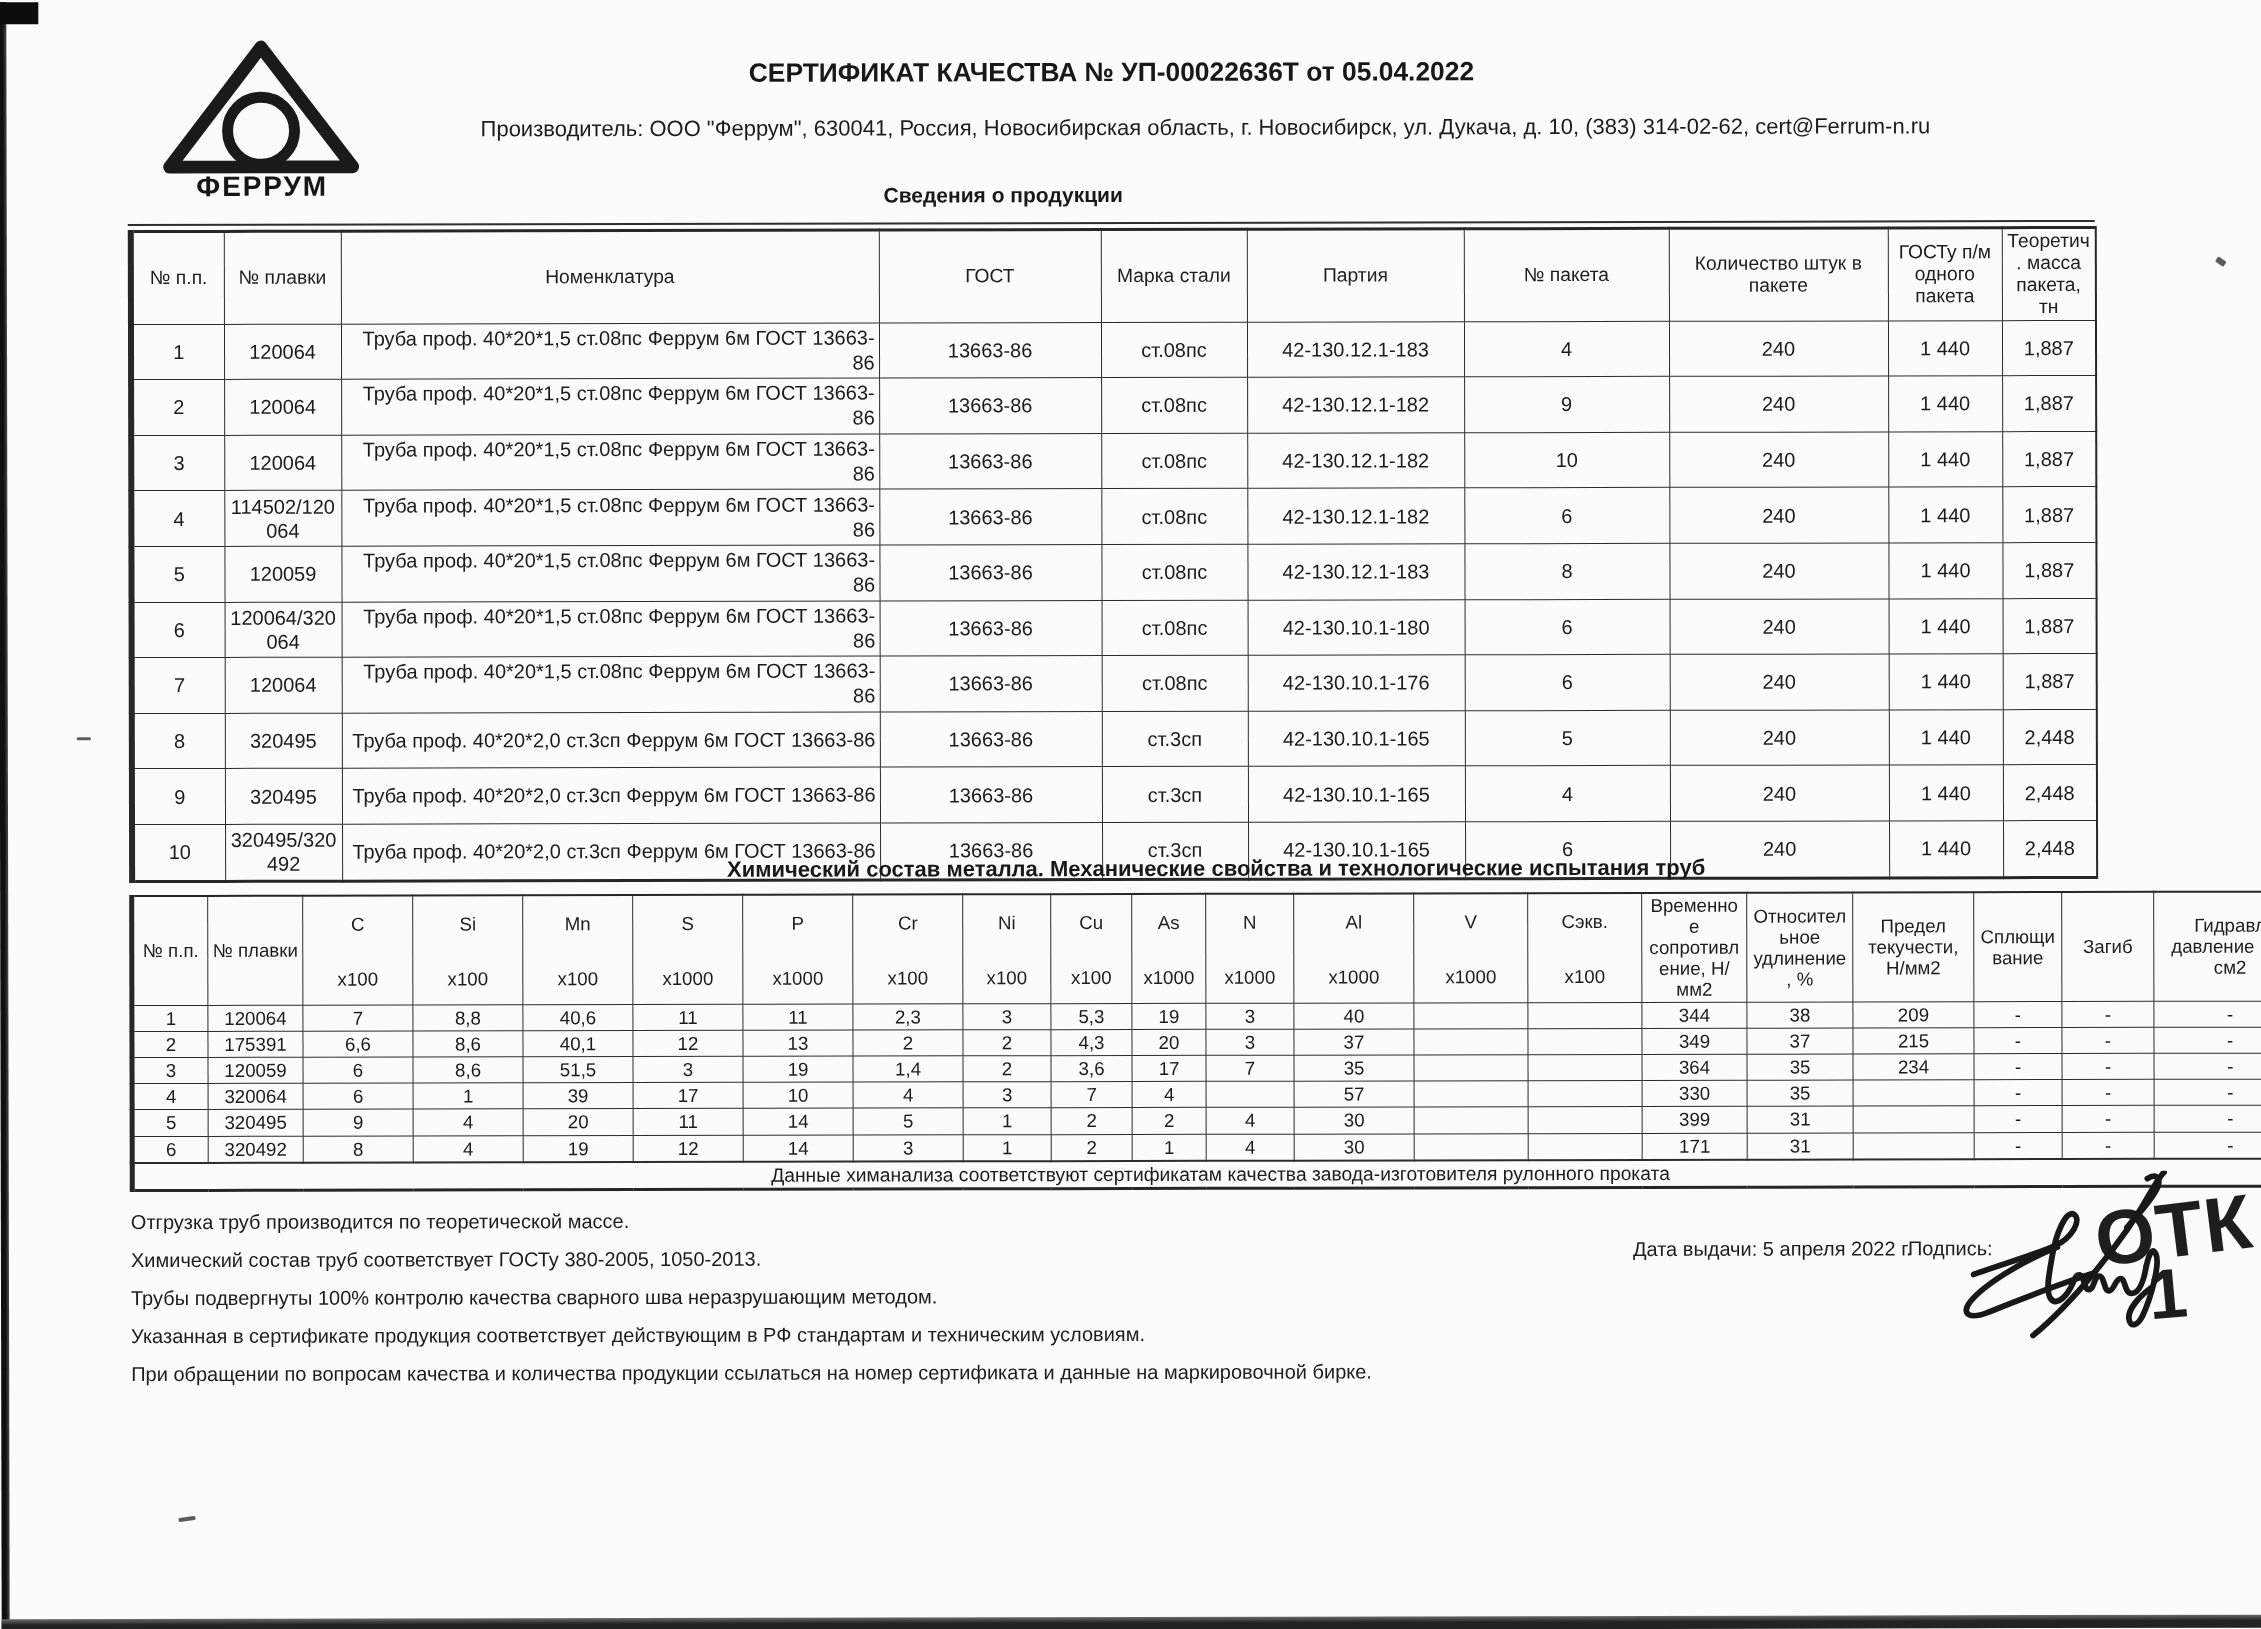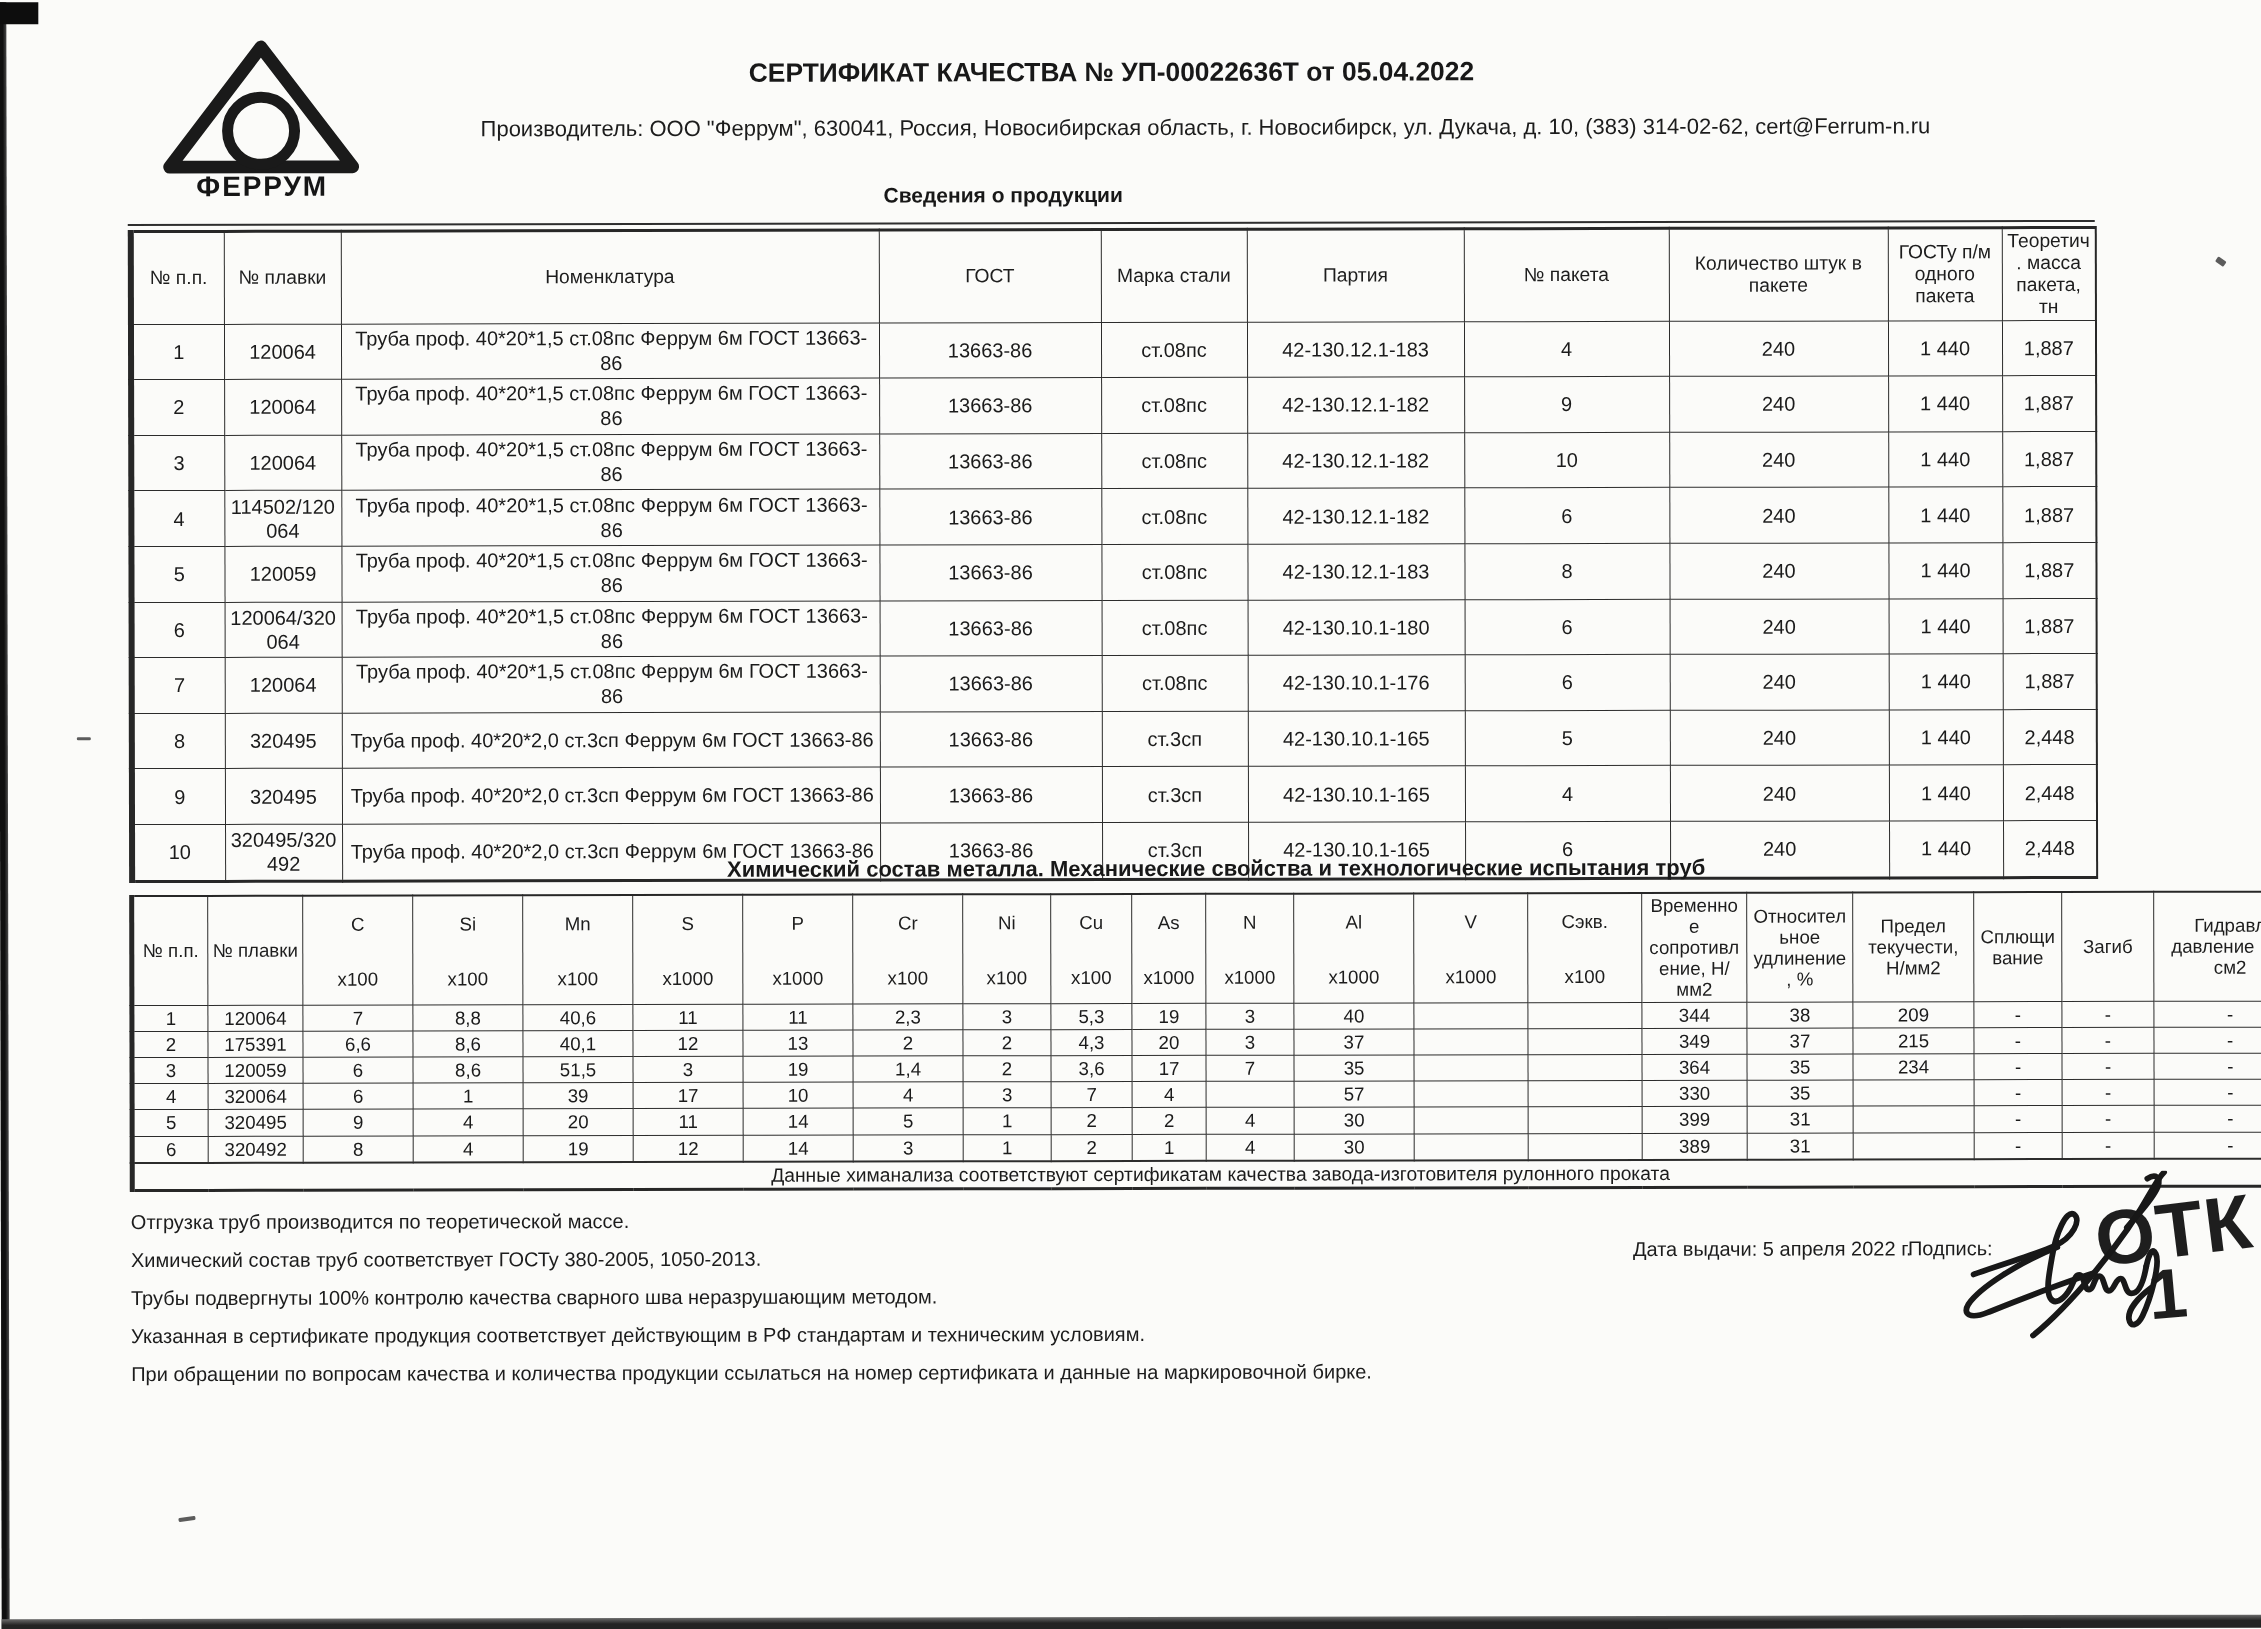--- a/index.html
+++ b/index.html
@@ -35,21 +35,21 @@
   table{border-collapse:collapse;table-layout:fixed;background:transparent;}
   .rule{position:absolute;background:#2e2e2e;}
 
   .t1{position:absolute;left:129px;top:228px;width:1967px;
       border:2.6px solid #272727;border-left-width:6.4px;border-top-width:3.2px;border-bottom-width:3.2px;}
   .t1 th,.t1 td{border:1.9px solid #2c2c2c;overflow:hidden;word-wrap:break-word;overflow-wrap:break-word;}
   .t1 th{height:62px;font-size:19.3px;font-weight:normal;text-align:center;vertical-align:middle;
          line-height:22px;padding:1.3px 3.9px;color:#1d1d1d;}
   .t1 td{height:52px;font-size:20px;text-align:center;vertical-align:middle;line-height:24px;
          padding:1.3px 3.9px;color:#1b1b1b;}
-  .t1 td.nom{text-align:center;padding-left:6.4px;line-height:25px;}
+  .t1 td.nom{text-align:right;padding-left:6.4px;line-height:25px;}
 
   .t2{position:absolute;left:129px;top:893px;width:2173px;
       border:2.6px solid #272727;border-left-width:5.8px;border-bottom-width:3.9px;}
   .t2 th,.t2 td{border:1.9px solid #2c2c2c;overflow:hidden;word-wrap:break-word;overflow-wrap:break-word;}
   .t2 th{height:86px;font-size:18.7px;font-weight:normal;vertical-align:middle;text-align:center;
          line-height:21px;padding:1.3px 3.9px;color:#1d1d1d;}
   .t2 th .elwrap{display:flex;flex-direction:column;justify-content:space-between;height:76px;padding:5.2px 0 2.6px 0;}
   .t2 td{height:24px;font-size:18.7px;text-align:center;vertical-align:middle;line-height:21px;
          padding:0.6px 2.6px;color:#1b1b1b;}
   .t2 td.note-cell{font-size:19.3px;height:24.5px;border-top-width:2.6px;}
@@ -476,21 +476,21 @@
           <td>12</td>
           <td>14</td>
           <td>3</td>
           <td>1</td>
           <td>2</td>
           <td>1</td>
           <td>4</td>
           <td>30</td>
           <td></td>
           <td></td>
-          <td>389</td>
+          <td>171</td>
           <td>31</td>
           <td></td>
           <td>-</td>
           <td>-</td>
           <td>-</td>
         </tr>
         <tr>
           <td colspan="21" class="note-cell">Данные химанализа соответствуют сертификатам качества завода-изготовителя рулонного проката</td>
         </tr>
       </tbody>

